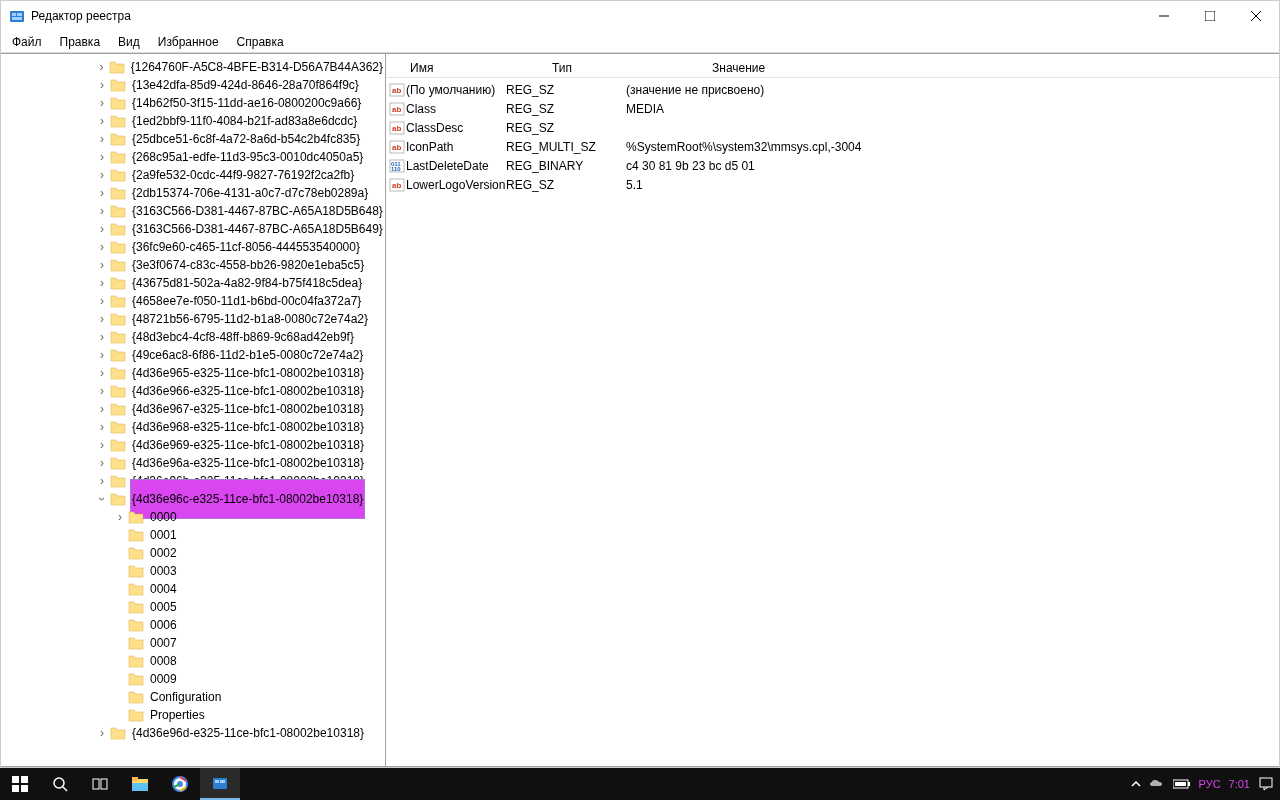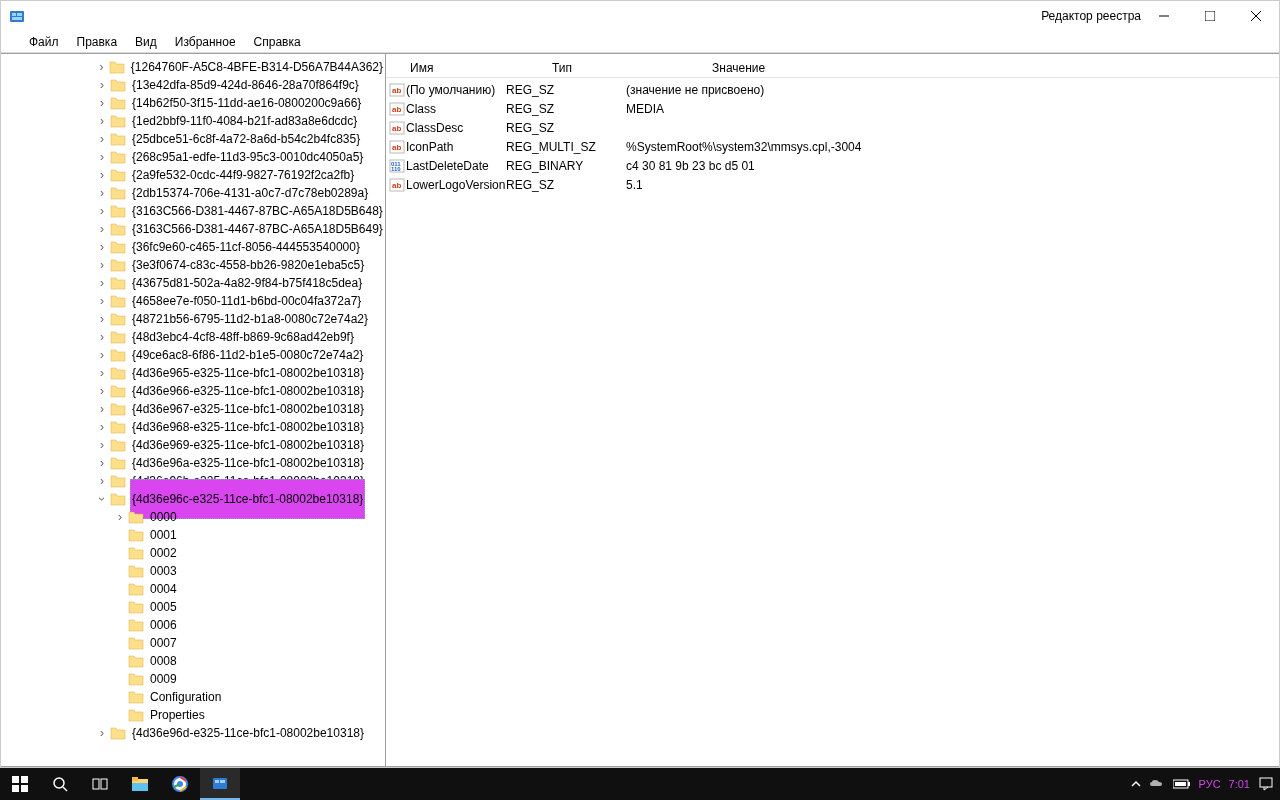--- a/index.html
+++ b/index.html
@@ -1,23 +1,23 @@
 <!DOCTYPE html>
 <html><head>
 <meta charset="utf-8">
 <style>
 * { margin: 0; padding: 0; box-sizing: border-box; font-family: "Segoe UI", Tahoma, sans-serif; }
 html, body { width: 1280px; height: 800px; overflow: hidden; background: #fff; }
 .window { width: 1280px; height: 768px; display: flex; flex-direction: column; border: 1px solid #ccc; background: #fff; }
-.titlebar { height: 30px; display: flex; align-items: center; padding-left: 8px; font-size: 12px; color: #000; text-align: right; }
+.titlebar { height: 30px; display: flex; align-items: center; padding-left: 8px; font-size: 12px; color: #000; }
 .titlebar .app-icon { width: 16px; height: 16px; margin-right: 6px; display:inline-flex; align-items:center; justify-content:center;}
 .titlebar .title { flex: 1; }
 .win-controls { display: flex; }
 .win-controls .ctl { width: 46px; height: 30px; display: flex; align-items: center; justify-content: center; font-size: 11px; color:#000; }
-.menubar { height: 21px; display: flex; align-items: center; padding-left: 19px; font-size: 12px; gap: 0; }
+.menubar { height: 21px; display: flex; align-items: center; padding-left: 2px; font-size: 12px; gap: 0; }
 .menubar .mitem { padding: 2px 9px; cursor: default; }
 .border-line { height: 1px; background: #d9d9d9; }
 .content { flex: 1; display: flex; border-top: 1px solid #a0a0a0; min-height: 0; }
 .tree-pane { width: 385px; border-right: 1px solid #a0a0a0; position: relative; overflow: hidden; background:#fff;}
 .tree-scroll { position: absolute; inset: 0; overflow-y: scroll; overflow-x: hidden; }
 .tree-scroll::-webkit-scrollbar { width: 17px; }
 .tree-scroll::-webkit-scrollbar-track { background: #f0f0f0; }
 .tree-scroll::-webkit-scrollbar-thumb { background: #cdcdcd; border: 1px solid #a6a6a6; }
 .tree-scroll::-webkit-scrollbar-button { background:#f0f0f0; height:17px; border:1px solid #d0d0d0;}
 .tree { padding-top: 4px; font-size: 12px; color: #000; white-space: nowrap; }

